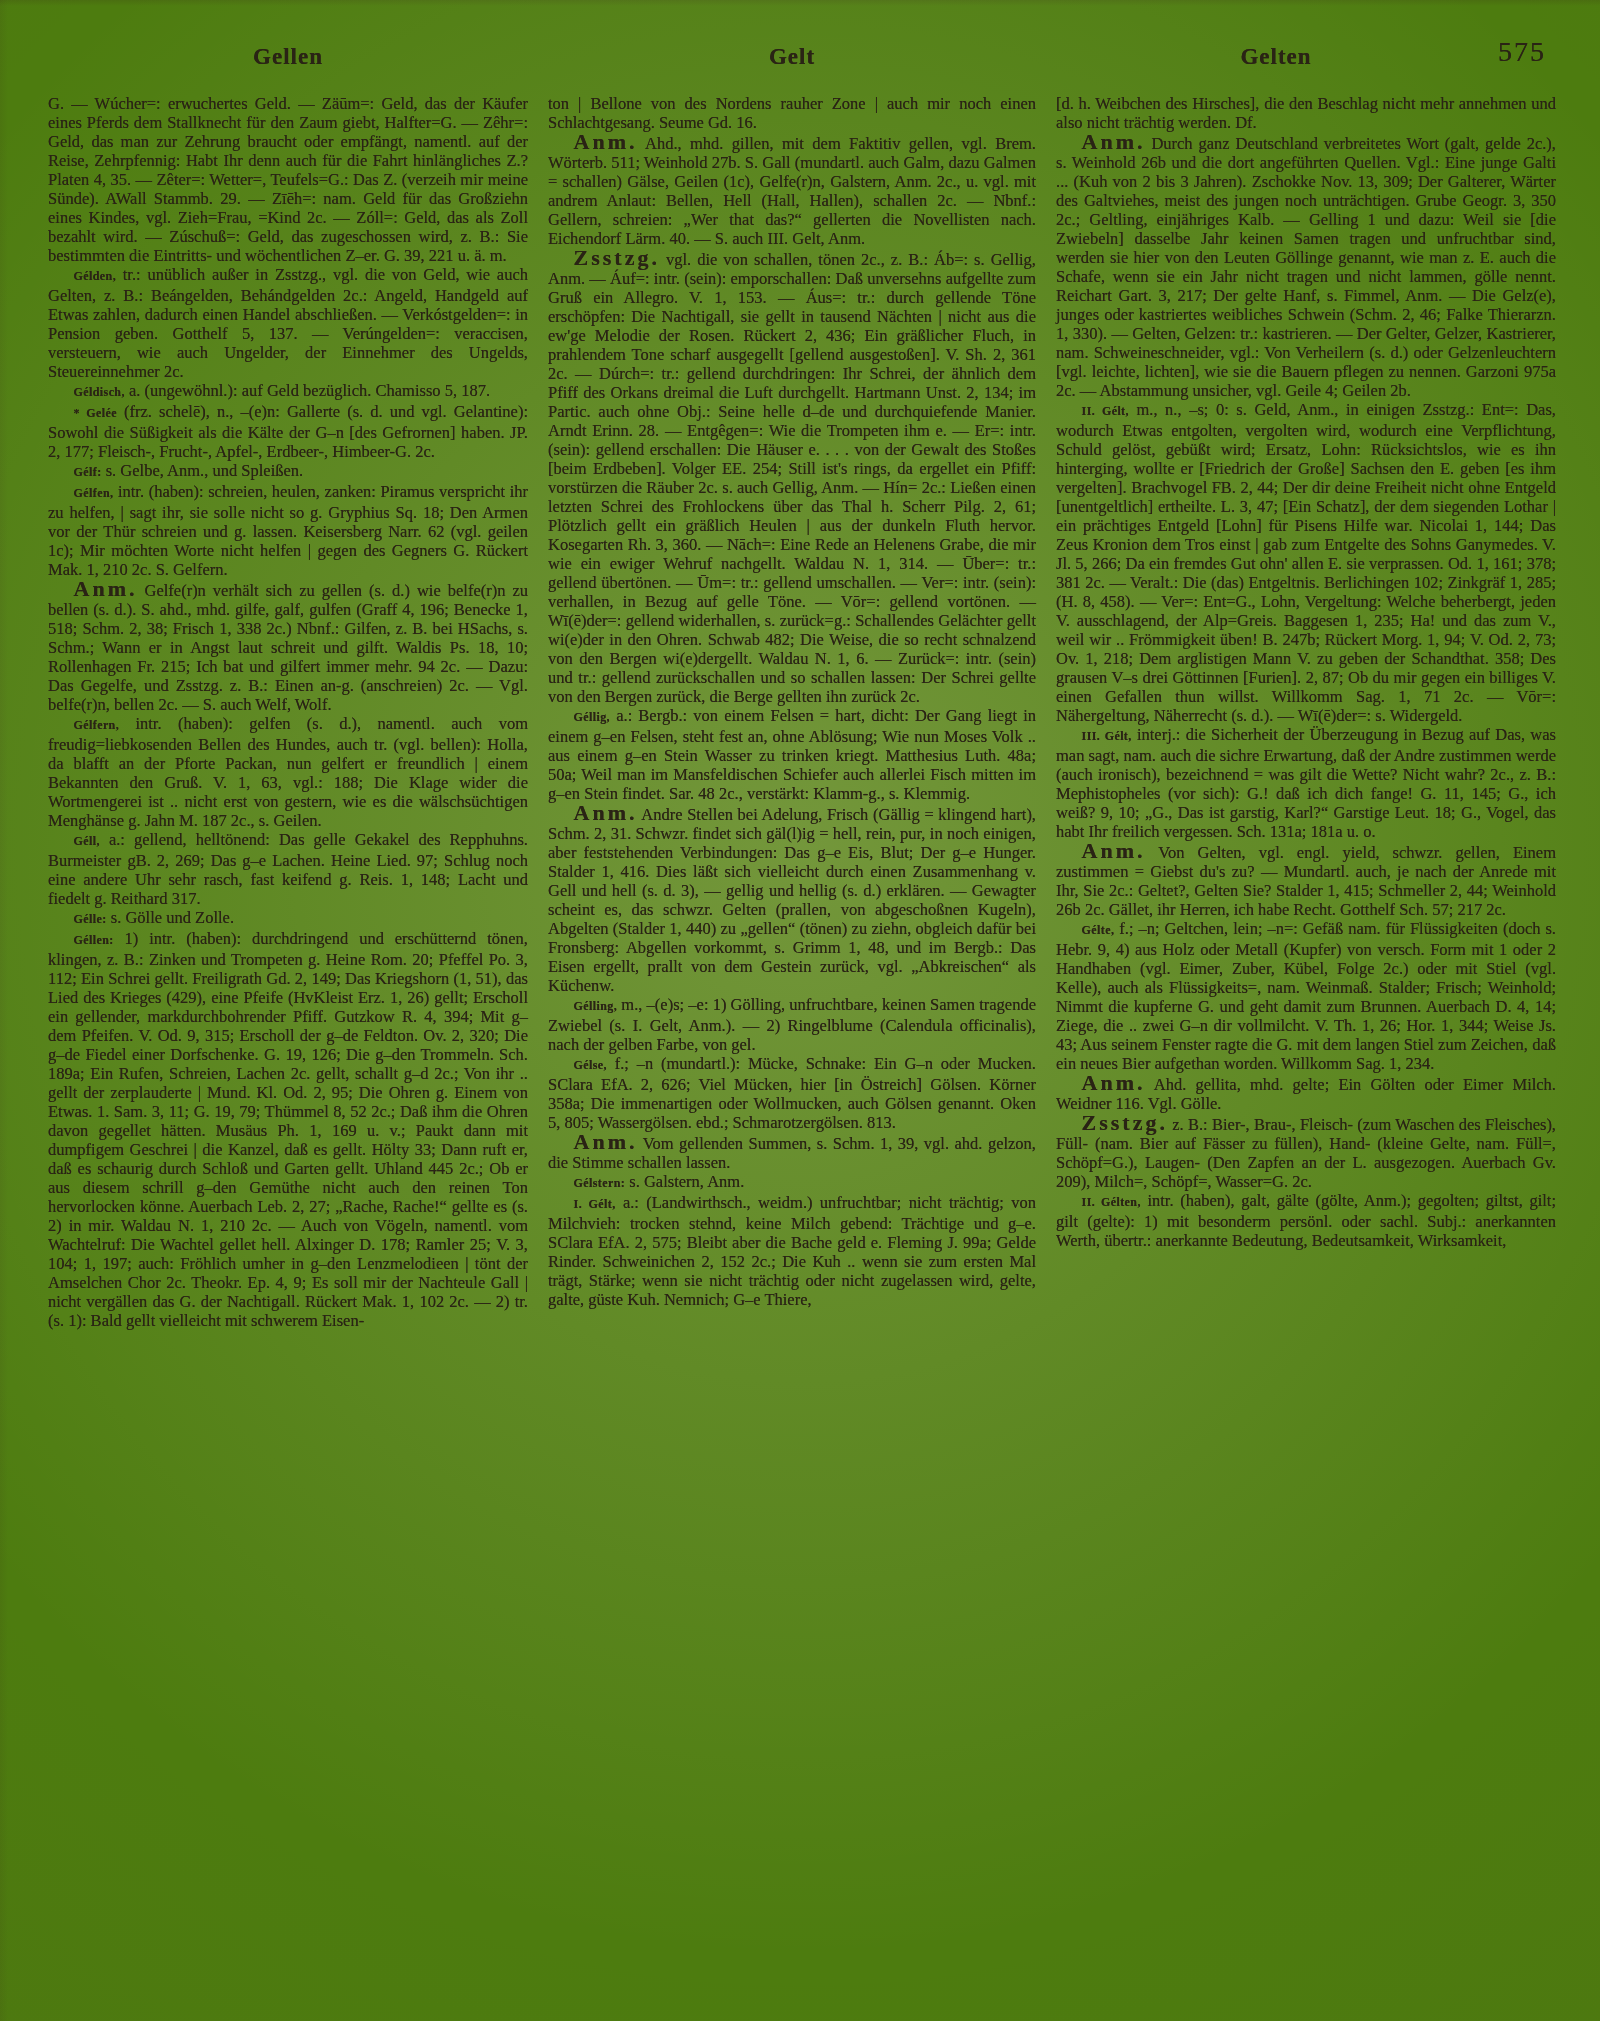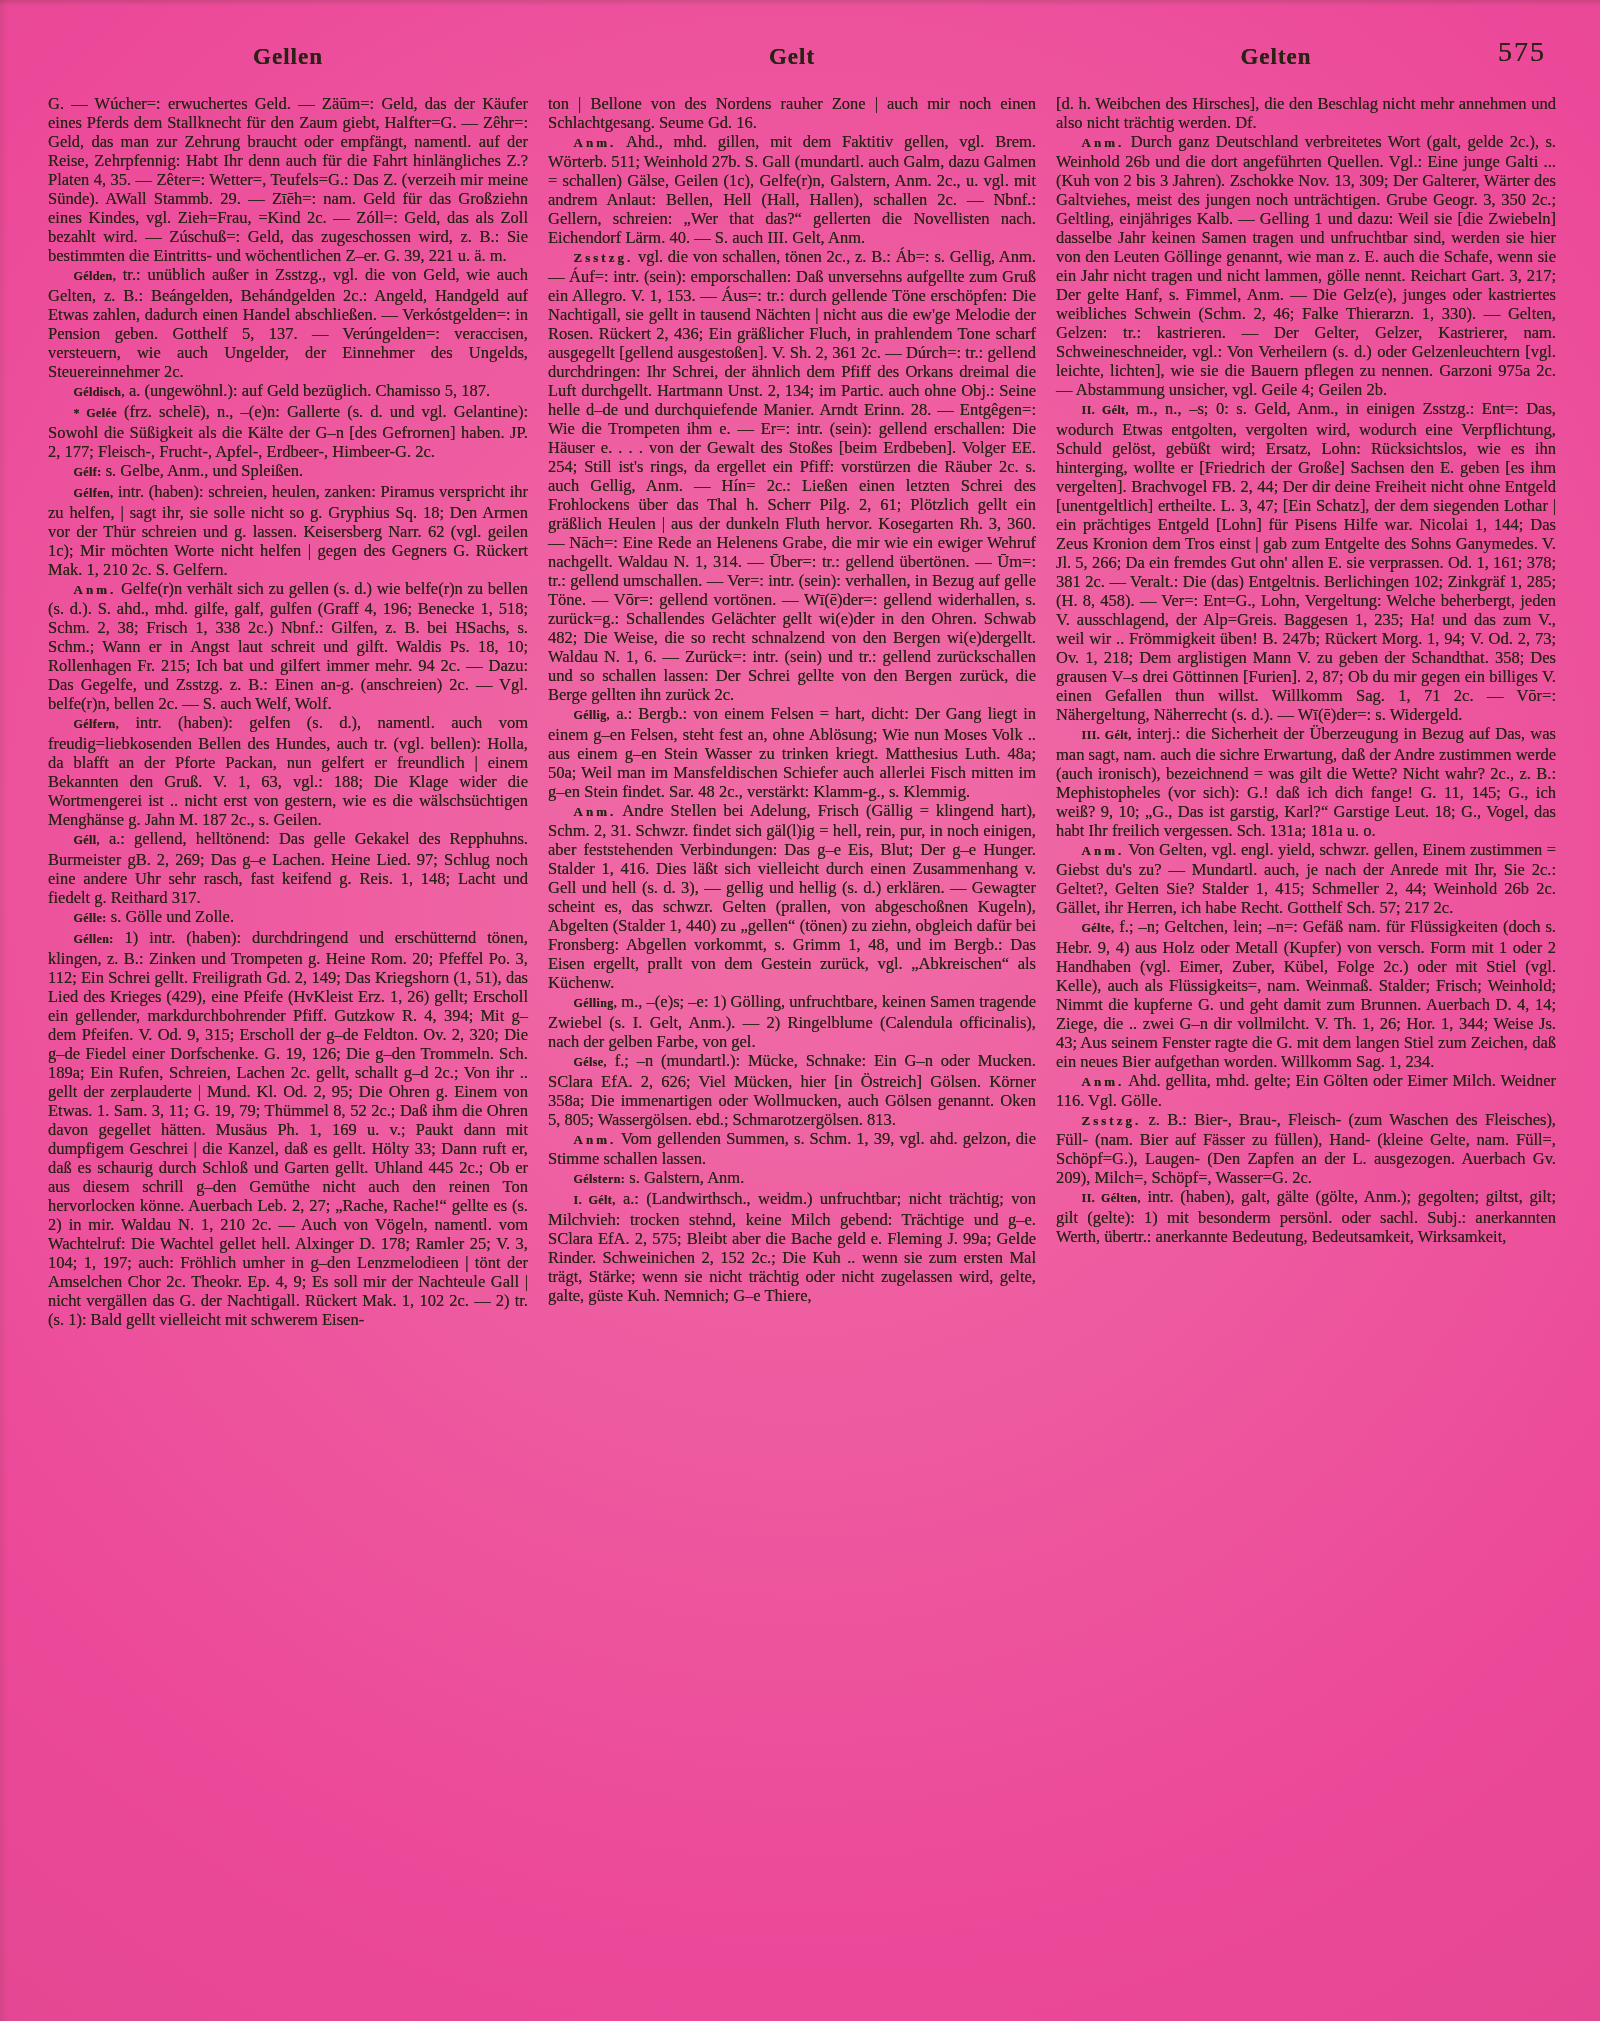--- a/index.html
+++ b/index.html
@@ -1,19 +1,19 @@
 <!DOCTYPE html>
 <html><head>
 <meta charset="utf-8">
 <style>
   html,body{margin:0;padding:0;background:#8a8570;}
   .page{
     position:relative;
     width:1600px;height:2021px;
-    background:#ec4899;
+    background:#4d7c0f;
     font-family:"Liberation Serif", serif;
     color:#2a2315;
     overflow:hidden;
   }
   .page::before{
     content:"";position:absolute;inset:0;pointer-events:none;
     background:
       radial-gradient(ellipse 120% 100% at 50% 42%, rgba(252,246,216,0.22) 0%, rgba(252,246,216,0) 55%, rgba(80,64,28,0.14) 100%),
       linear-gradient(180deg, rgba(60,48,22,0.18) 0px, rgba(60,48,22,0) 6px),
       linear-gradient(90deg, rgba(60,48,22,0.10) 0px, rgba(60,48,22,0) 8px);
@@ -40,21 +40,21 @@
     width:480px;
     font-size:16.5px;line-height:19px;
     text-align:justify;
     text-shadow:0 0 0.5px rgba(42,35,21,0.75);
   }
   .col.c2{width:488px;}
   .col.c3{width:500px;}
   p.para{margin:0;text-indent:1.55em;}
   p.para.cont{text-indent:0;}
   b.lead{font-size:12px;letter-spacing:0.4px;}
-  b.lead.spaced{font-size:13px;letter-spacing:3px;}
+  b.lead.spaced{font-size:22px;letter-spacing:3px;}
 </style>
 </head>
 <body>
 
 <div class="page">
 
   <div class="running-head">
     <span class="rh-title rh-left">Gellen</span>
     <span class="rh-title rh-center">Gelt</span>
     <span class="rh-title rh-right">Gelten</span>

